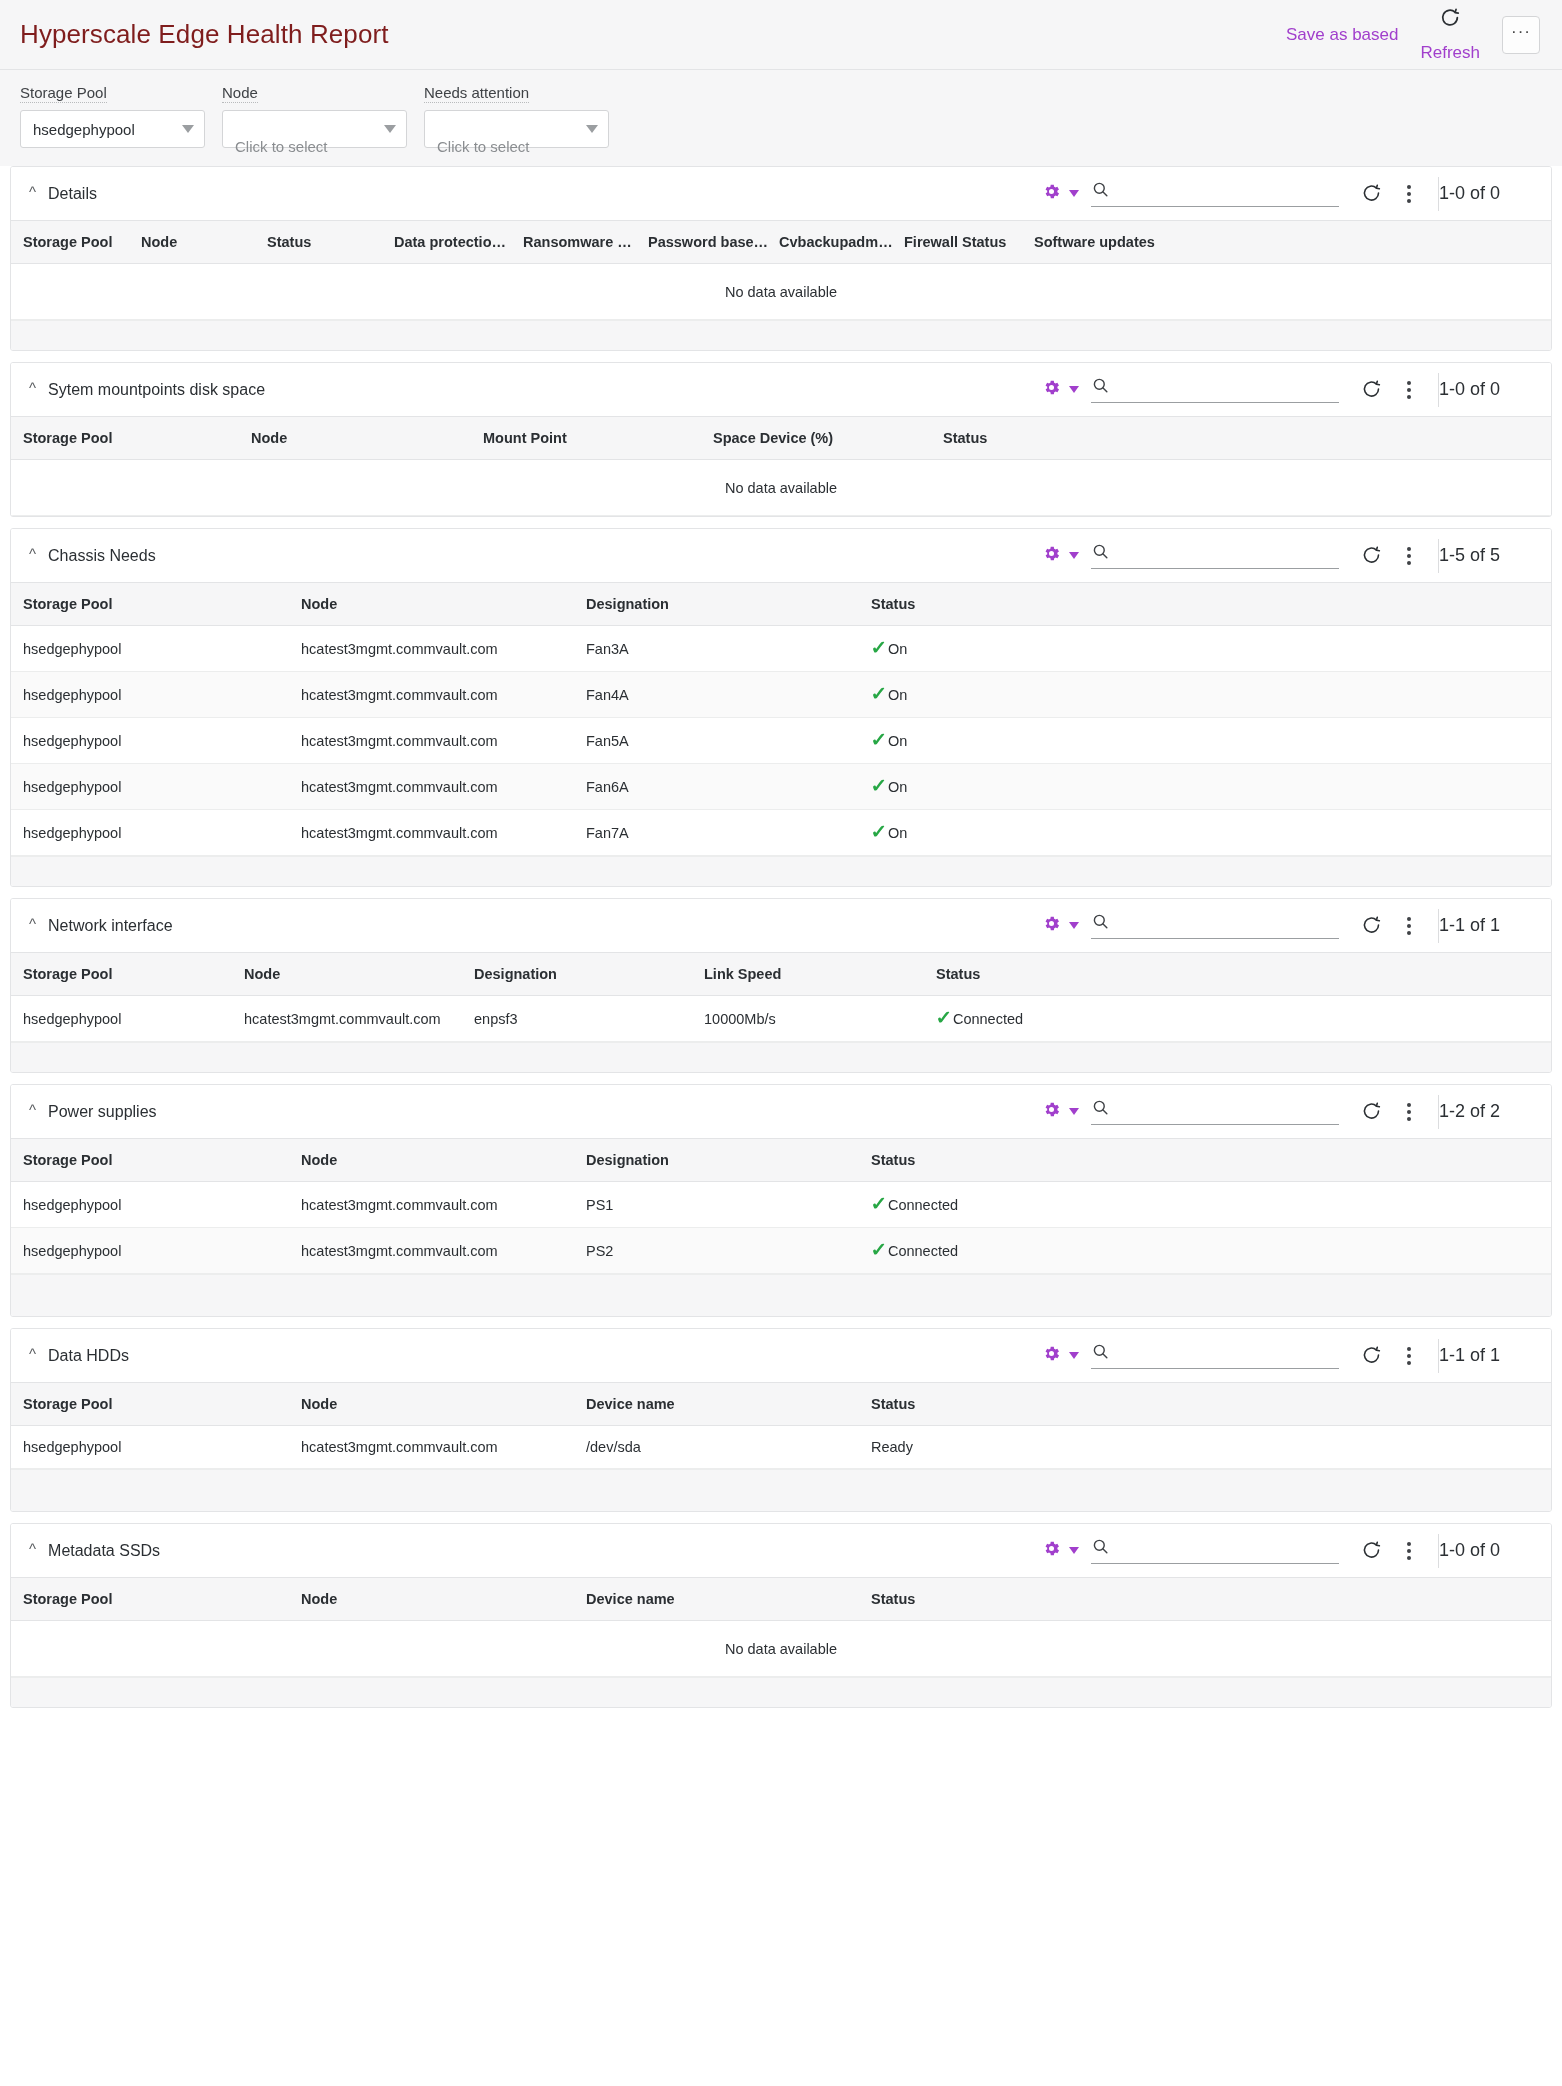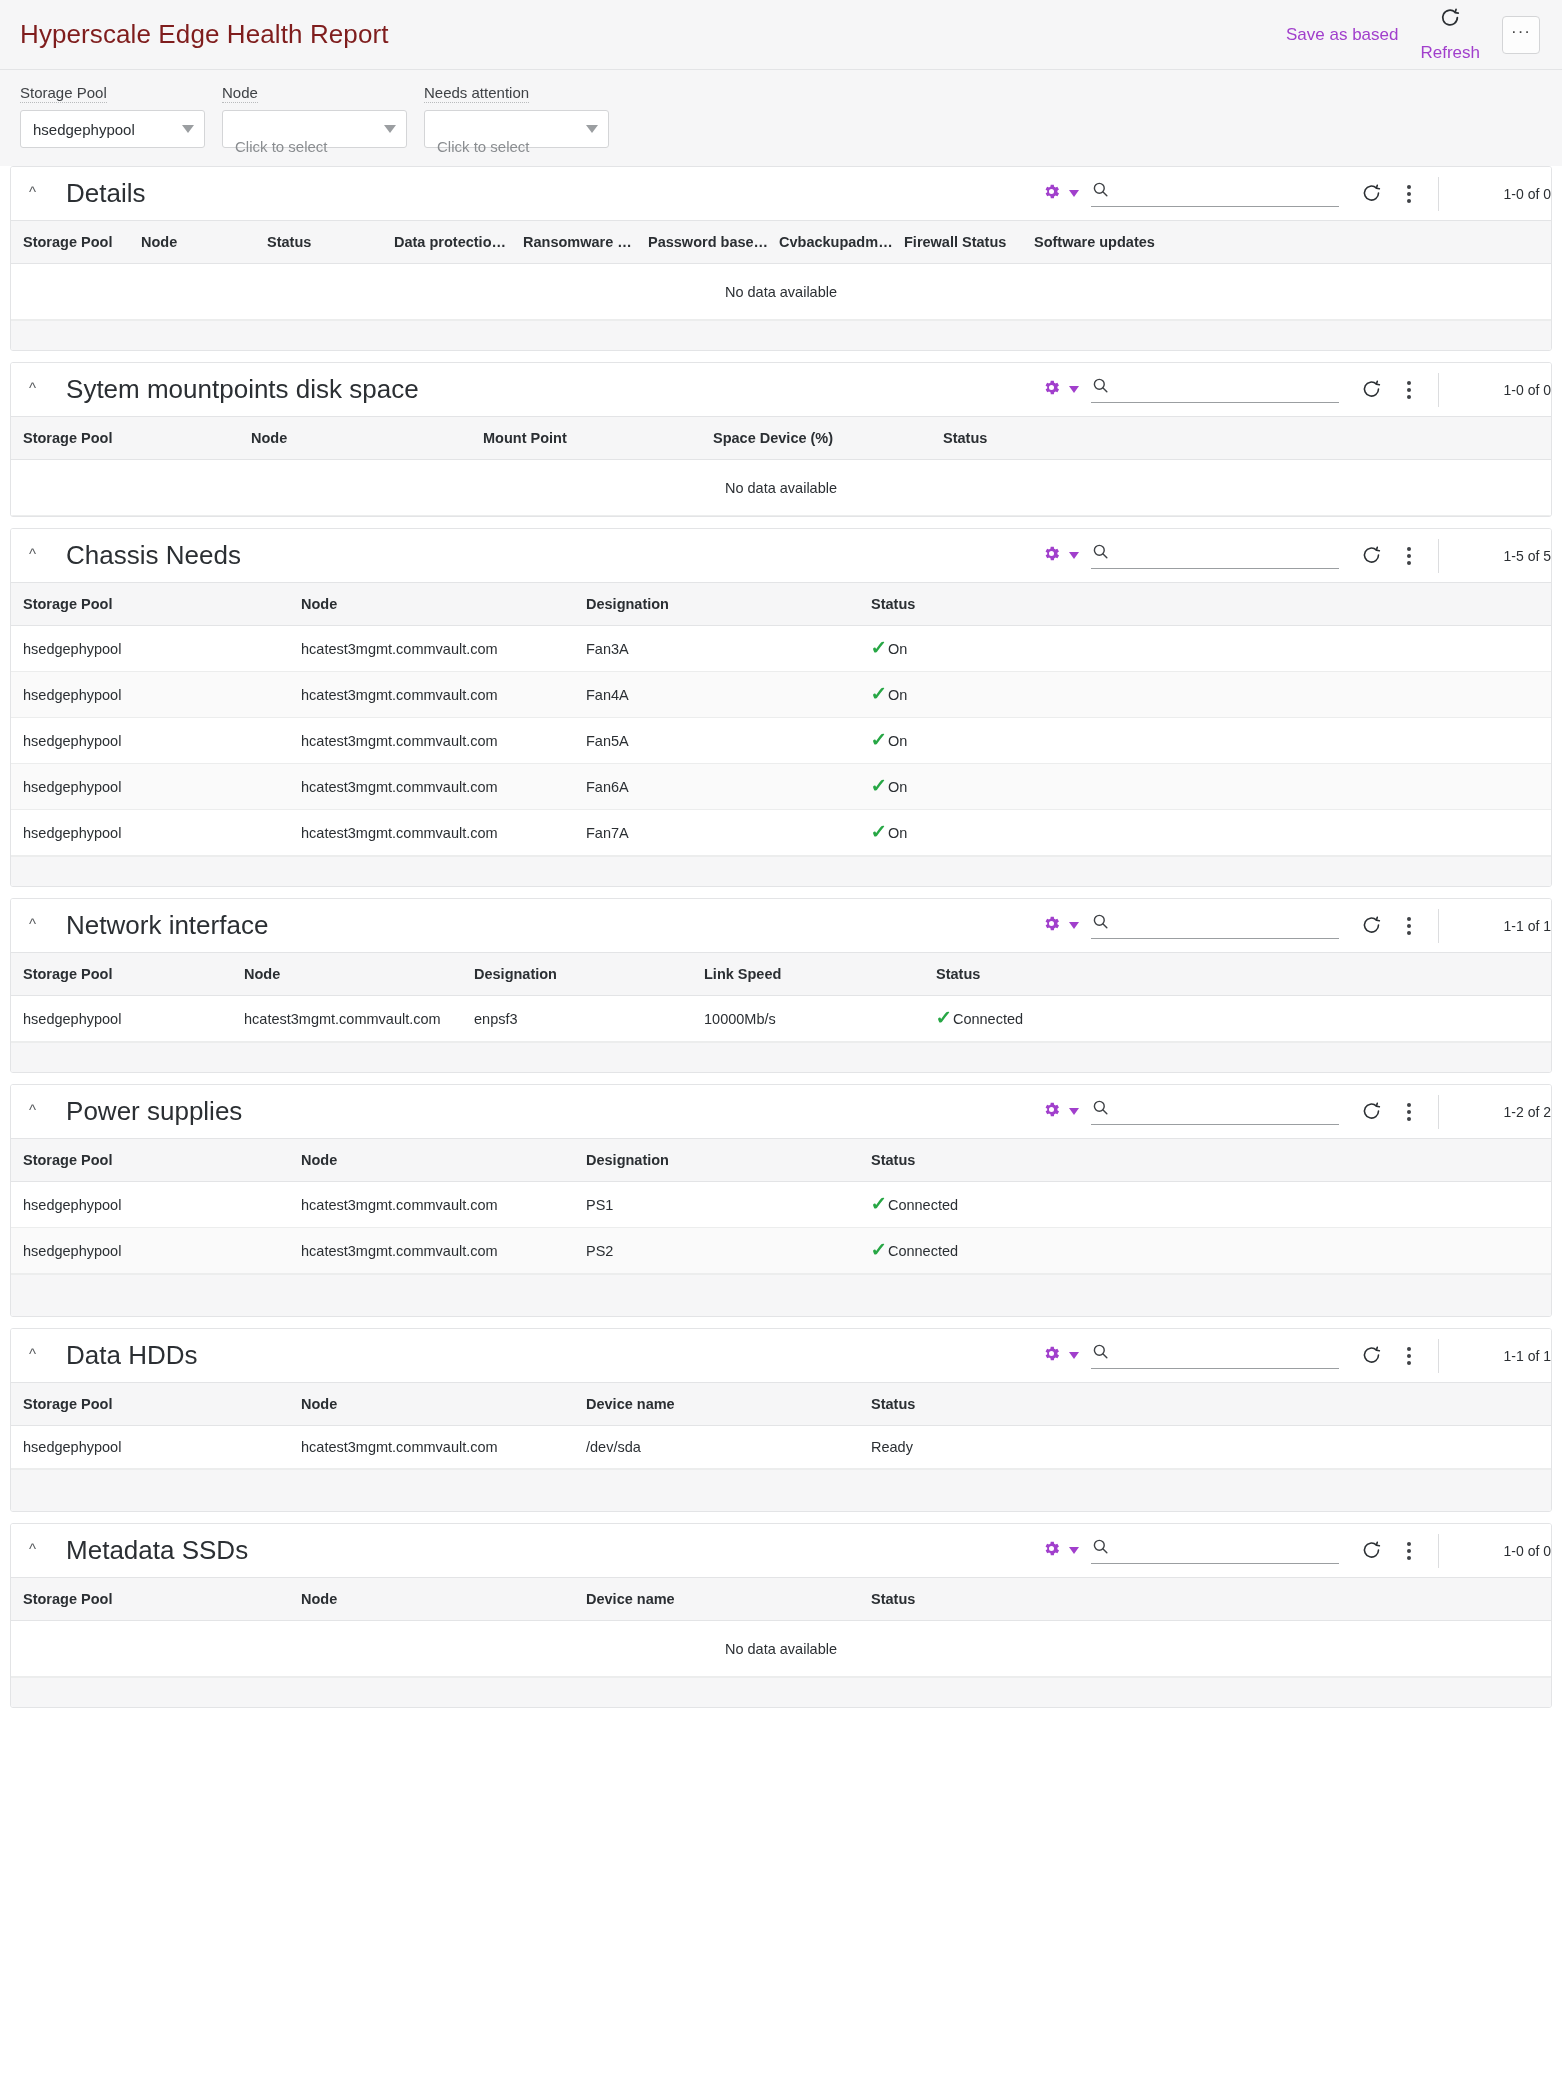--- a/index.html
+++ b/index.html
@@ -122,25 +122,24 @@
   .collapse-chevron {
     font-size: 15px;
     color: #5a5d60;
     margin-right: 12px;
     cursor: pointer;
     line-height: 1;
     transform: translateY(-2px);
     font-family: "Liberation Sans", sans-serif;
   }
   .panel-title {
-    font-size: 26px;
+    font-size: 16px;
     font-weight: 400;
     color: #2b2f33;
     white-space: nowrap;
-    margin-left: 18px;
   }
   .panel-tools {
     margin-left: auto;
     display: flex;
     align-items: center;
     height: 100%;
   }
   .gear-icon { cursor: pointer; display: block; }
   .tool-caret {
     width: 0; height: 0;
@@ -184,24 +183,24 @@
     gap: 3px;
   }
   .kebab-tool i { width: 4px; height: 4px; border-radius: 50%; background: #3f4246; display: block; }
   .count-sep {
     width: 1px;
     height: 34px;
     background: #dcdddf;
     margin: 0 0 0 18px;
   }
   .count-label {
-    font-size: 14px;
+    font-size: 18px;
     color: #2b2f33;
     width: 112px;
-    text-align: right;
+    text-align: left;
     white-space: nowrap;
   }
 
   
   table { width: 100%; border-collapse: collapse; table-layout: fixed; }
   thead tr { background: #f6f6f7; border-top: 1px solid #e3e4e6; border-bottom: 1px solid #e3e4e6; }
   th {
     text-align: left;
     font-size: 14.5px;
     font-weight: bold;

